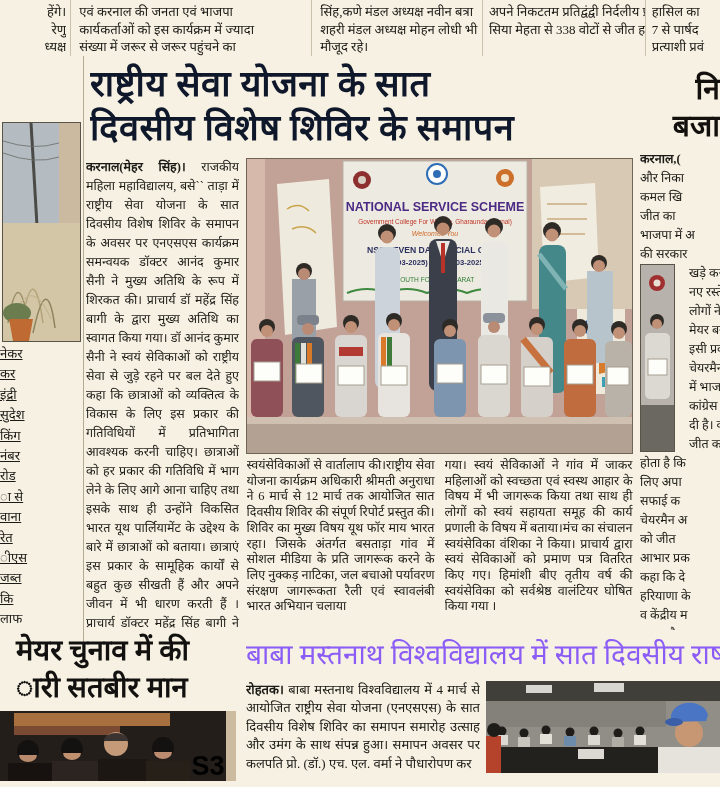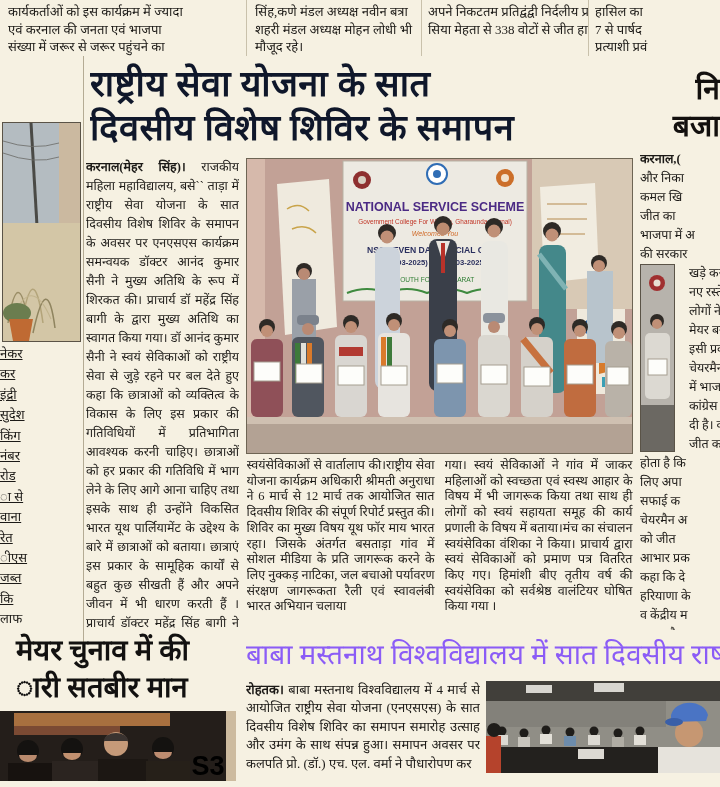--- a/index.html
+++ b/index.html
@@ -70,23 +70,28 @@
 
   svg{display:block;}
   .sans{font-family:"Liberation Sans", sans-serif;}
 </style>
 </head>
 <body>
 
 <div class="page">
 
   <div class="top-strip">
+    <div class="ts-col ts-a">
+        <div class="ts-line">हेंगे।</div>
+        <div class="ts-line">रेणु</div>
+        <div class="ts-line">ध्यक्ष</div>
+      </div>
     <div class="ts-col ts-b">
+        <div class="ts-line">एवं करनाल की जनता एवं भाजपा</div>
         <div class="ts-line">कार्यकर्ताओं को इस कार्यक्रम में ज्यादा</div>
-        <div class="ts-line">एवं करनाल की जनता एवं भाजपा</div>
         <div class="ts-line">संख्या में जरूर से जरूर पहुंचने का</div>
       </div>
     <div class="ts-col ts-c">
         <div class="ts-line">सिंह,कणे मंडल अध्यक्ष नवीन बत्रा</div>
         <div class="ts-line">शहरी मंडल अध्यक्ष मोहन लोधी भी</div>
         <div class="ts-line">मौजूद रहे।</div>
       </div>
     <div class="ts-col ts-d">
         <div class="ts-line">अपने निकटतम प्रतिद्वंद्वी निर्दलीय प्रत्याशी</div>
         <div class="ts-line">सिया मेहता से 338 वोटों से जीत हासिल</div>

